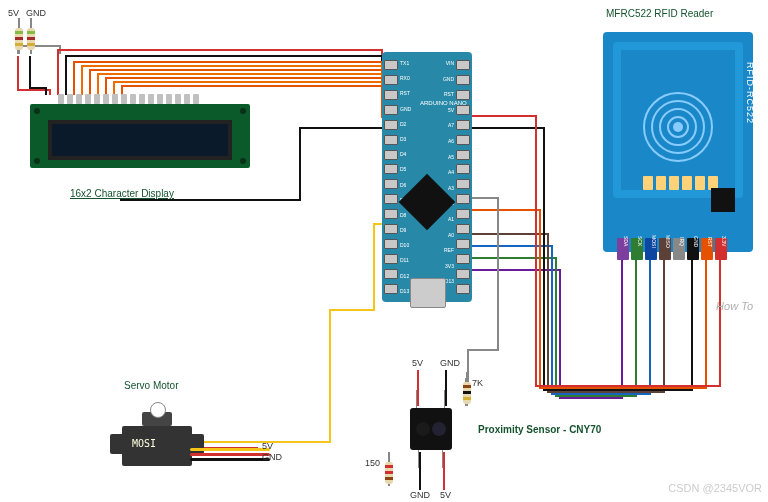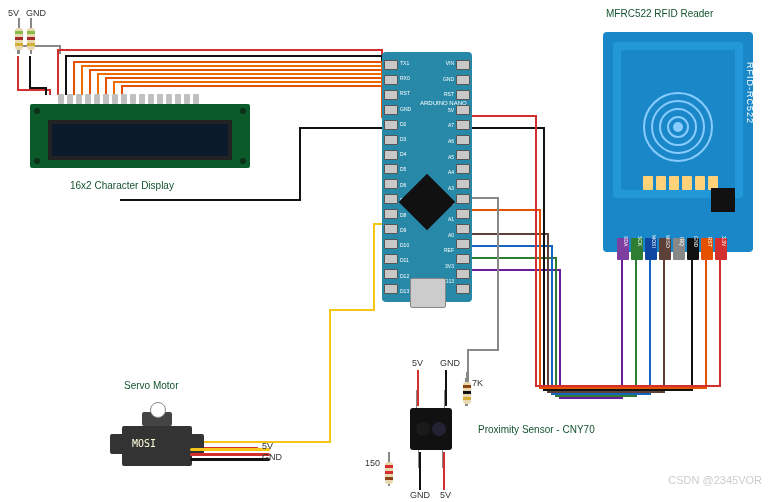--- a/index.html
+++ b/index.html
@@ -31,21 +31,21 @@
     font-style: italic;
   }
   .watermark .big {
     font-size: 16px;
     font-weight: bold;
     color: #c0c0c0;
   }
   .csdn {
     position: absolute;
     right: 6px;
-    bottom: 16px;
+    bottom: 8px;
     font-size: 11px;
     color: #ccc;
   }
   
   .lcd {
     position: absolute;
     left: 30px; top: 104px;
     width: 220px; height: 64px;
     background: #0a5a2a;
     border-radius: 2px;
@@ -240,21 +240,21 @@
       <div class="lcd-pin"></div>
       <div class="lcd-pin"></div>
       <div class="lcd-pin"></div>
   </div>
   <div class="lcd-inner"></div>
   <div class="lcd-holes" style="left:4px;top:4px;"></div>
   <div class="lcd-holes" style="right:4px;top:4px;"></div>
   <div class="lcd-holes" style="left:4px;bottom:4px;"></div>
   <div class="lcd-holes" style="right:4px;bottom:4px;"></div>
 </div>
-<div class="label" style="left:70px;top:180px;">16x2 Character Display</div>
+<div class="label" style="left:70px;top:188px;text-decoration:underline;">16x2 Character Display</div>
 
 <div class="nano">
   <div class="nano-pinrow-l" id="npl">
       <div class="nano-pin"></div>
       <div class="nano-pin"></div>
       <div class="nano-pin"></div>
       <div class="nano-pin"></div>
       <div class="nano-pin"></div>
       <div class="nano-pin"></div>
       <div class="nano-pin"></div>
@@ -410,17 +410,18 @@
 <div class="resistor-v" style="left:388px;top:452px;height:34px;">
   <div class="resistor-body">
       <div class="rband" style="top:3px;background:#d32f2f;"></div>
       <div class="rband" style="top:9px;background:#d32f2f;"></div>
       <div class="rband" style="top:15px;background:#8b4513;"></div>
     </div>
 </div>
 <div class="tiny-label" style="left:365px;top:458px;">150</div>
 <div class="tiny-label" style="left:410px;top:490px;">GND</div>
 <div class="tiny-label" style="left:440px;top:490px;">5V</div>
-<div class="label" style="left:478px;top:424px;">Proximity Sensor - CNY70</div>
+<div class="label" style="left:478px;top:424px;font-weight:bold;">Proximity Sensor - CNY70</div>
 
 <div class="watermark">
+  <div><span>How To</span></div>
 </div>
 <div class="csdn">CSDN @2345VOR</div>
 
 </body></html>

